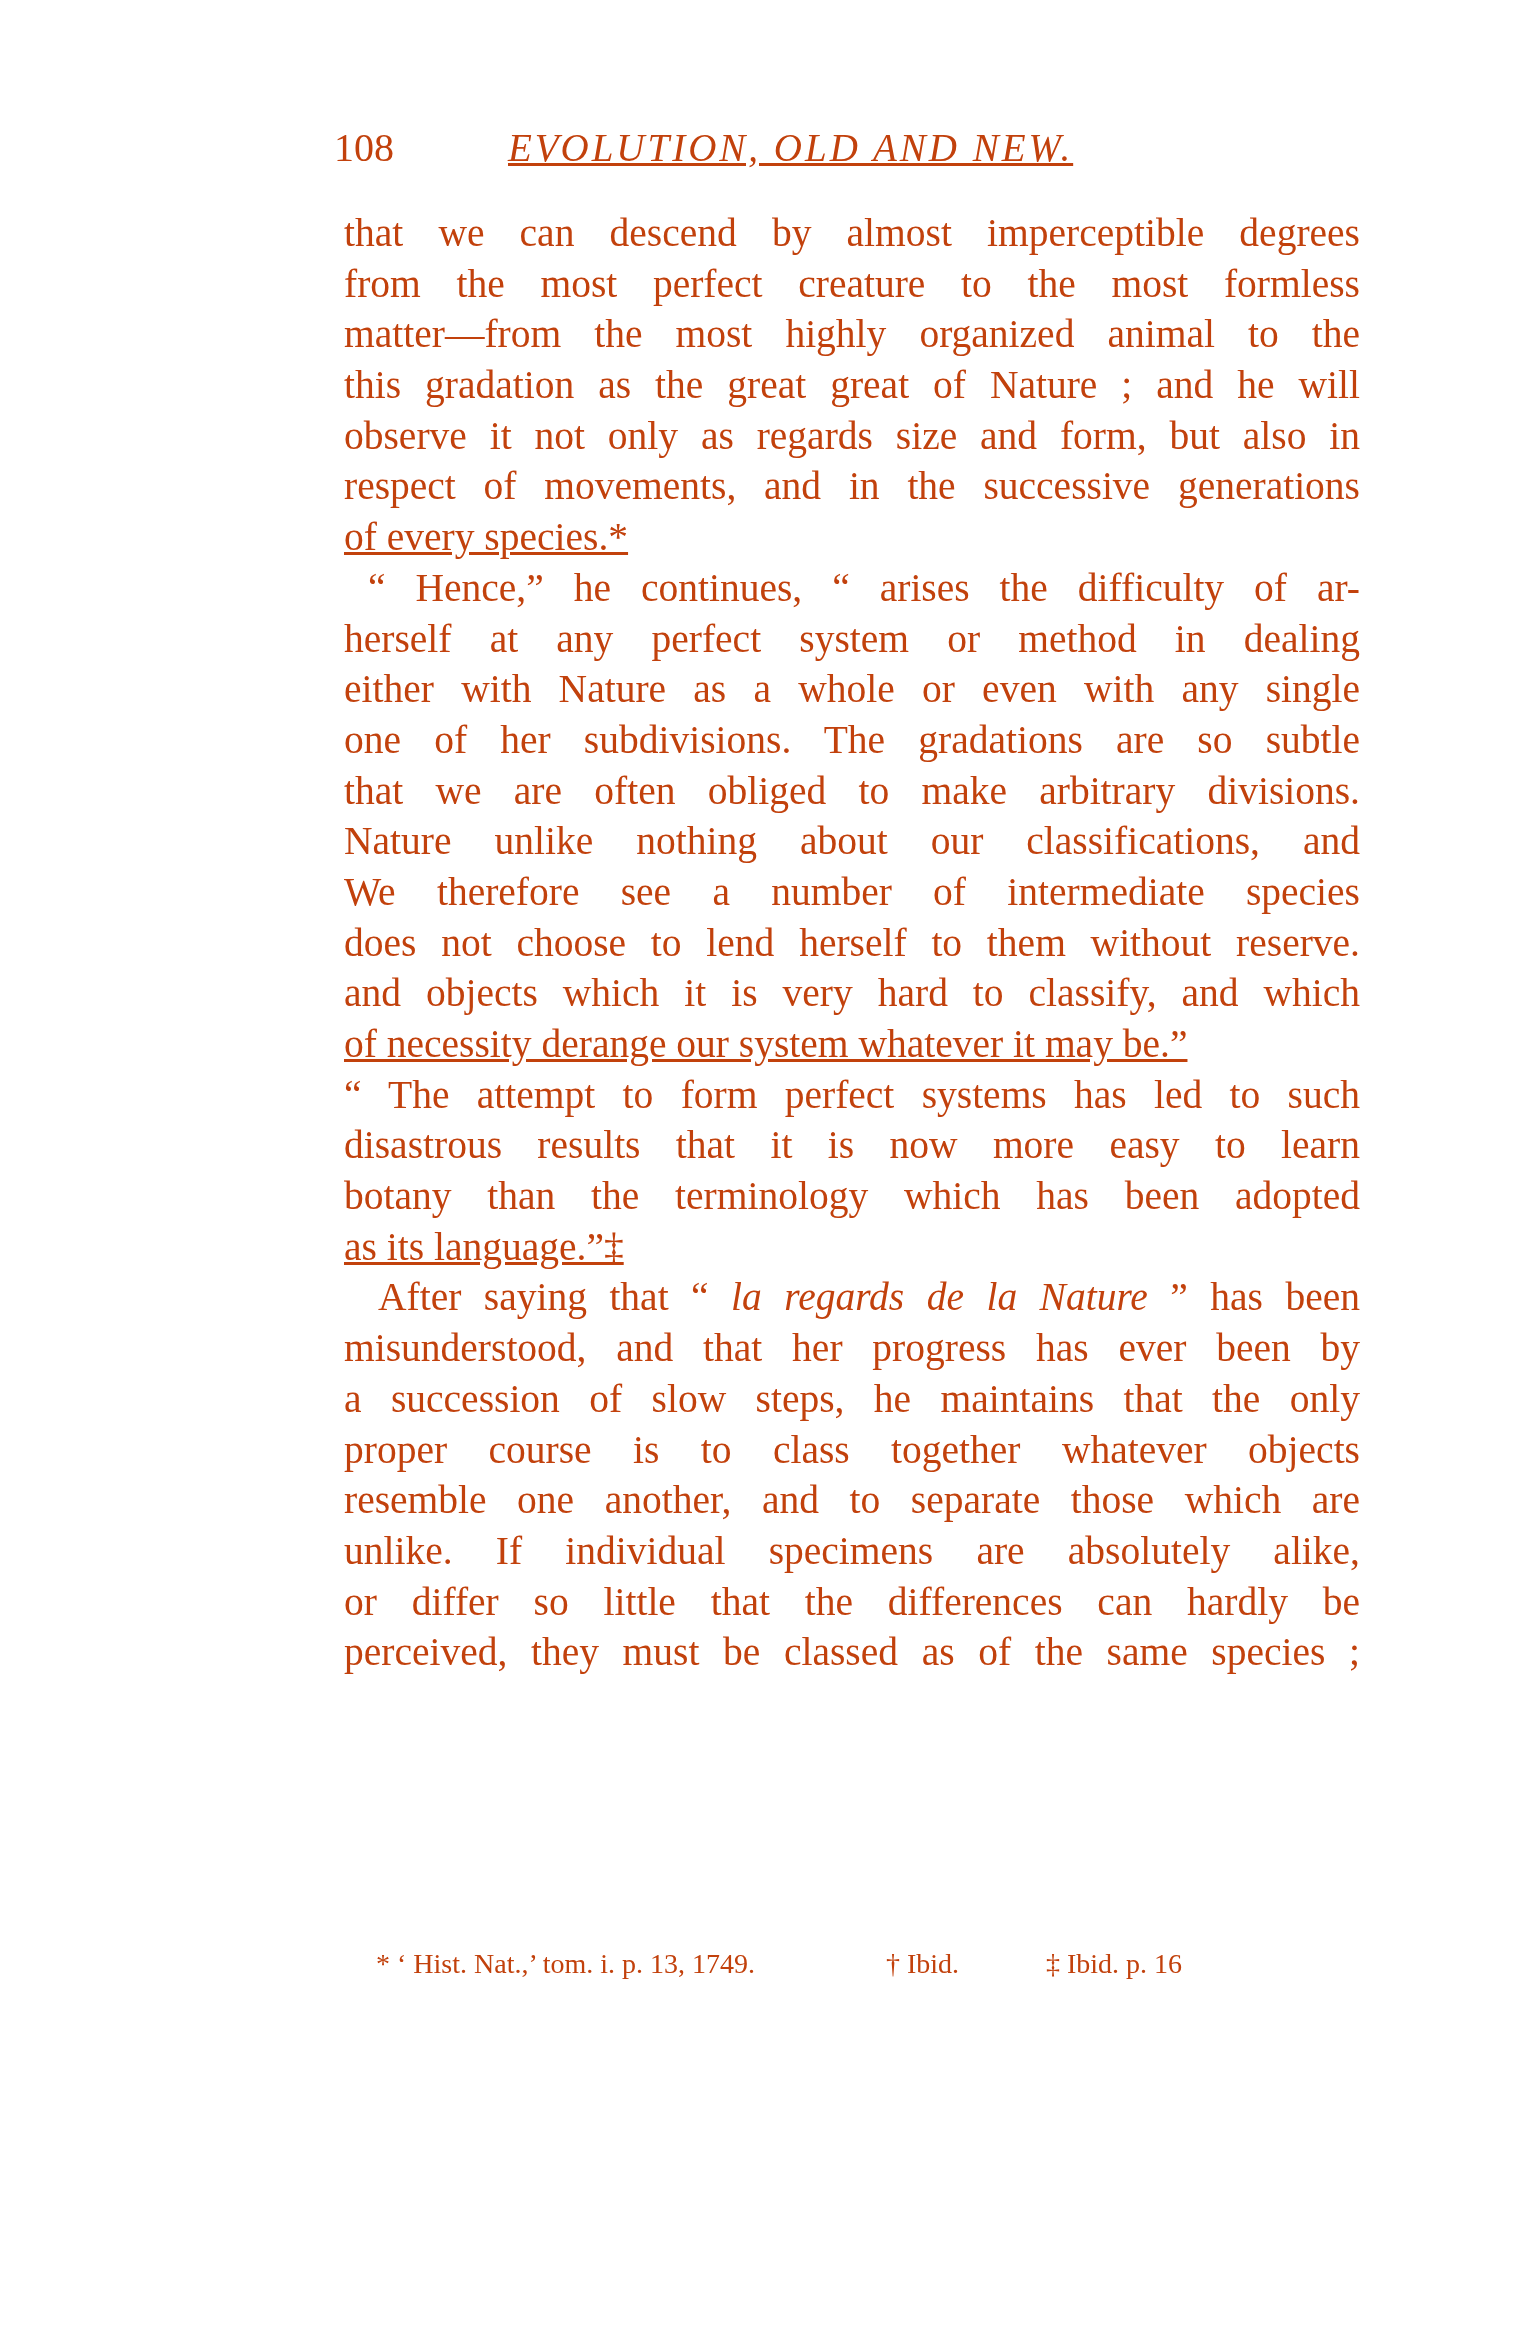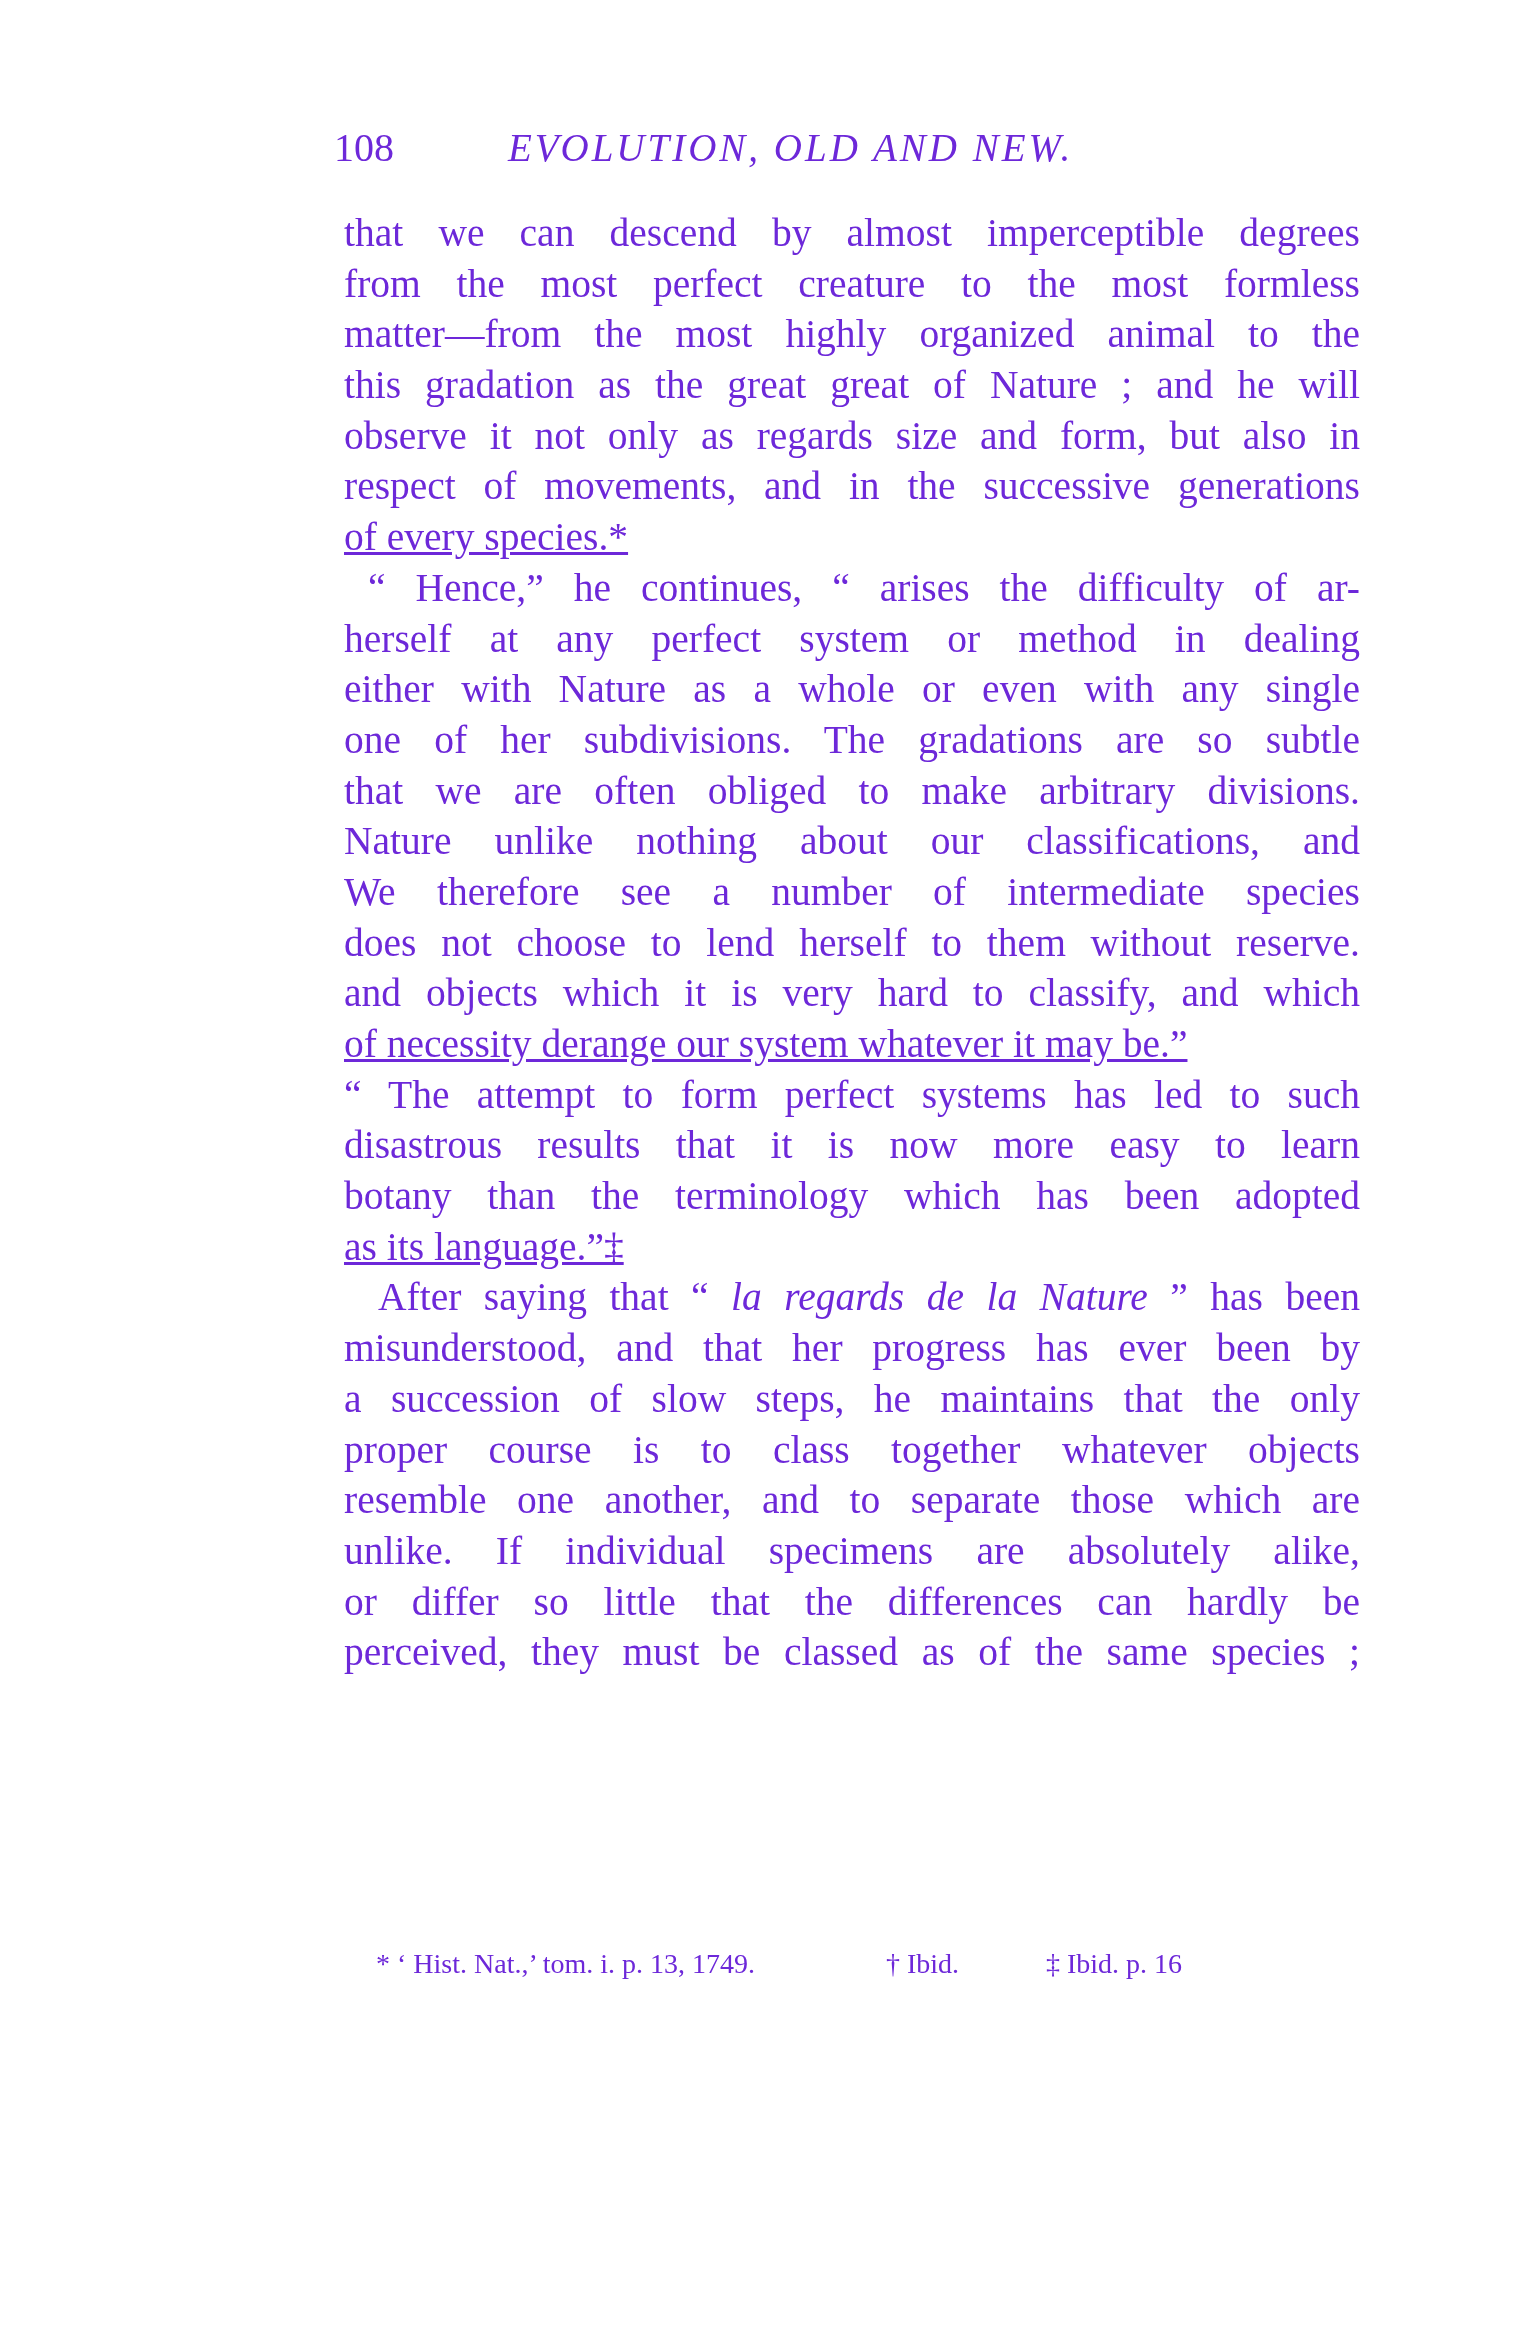--- a/index.html
+++ b/index.html
@@ -1,25 +1,25 @@
 <!DOCTYPE html>
 <html><head>
 <meta charset="utf-8">
 <style>
   html, body { margin: 0; padding: 0; background: #ffffff; }
   body { width: 1530px; height: 2340px; position: relative; overflow: hidden; }
   .page {
     position: absolute; left: 0; top: 0; width: 1530px; height: 2340px;
-    font-family: "Liberation Serif", "DejaVu Serif", serif; color: #6d28d9;
+    font-family: "Liberation Serif", "DejaVu Serif", serif; color: #c2410c;
   }
   .header { position: absolute; top: 118px; left: 334px; width: 1030px; height: 60px; }
   .page-num { position: absolute; left: 0; top: 0; font-size: 40px; line-height: 60px; }
   .running-title {
     position: absolute; left: 174px; top: 0; font-size: 39px; line-height: 60px;
-    font-style: italic; letter-spacing: 3px;
+    font-style: italic; letter-spacing: 3px; text-decoration: underline;
   }
   .body-text {
     position: absolute; left: 344px; top: 208px; width: 1016px;
     font-size: 39.5px; line-height: 50.7px; text-align: justify;
   }
   .line { display: block; white-space: nowrap; text-align-last: justify; text-align: justify; height: 50.7px; }
   .line.last { text-align-last: left; text-decoration: underline; }
   .indent { padding-left: 34px; }
   .indent-small { padding-left: 24px; }
   .footnotes {

